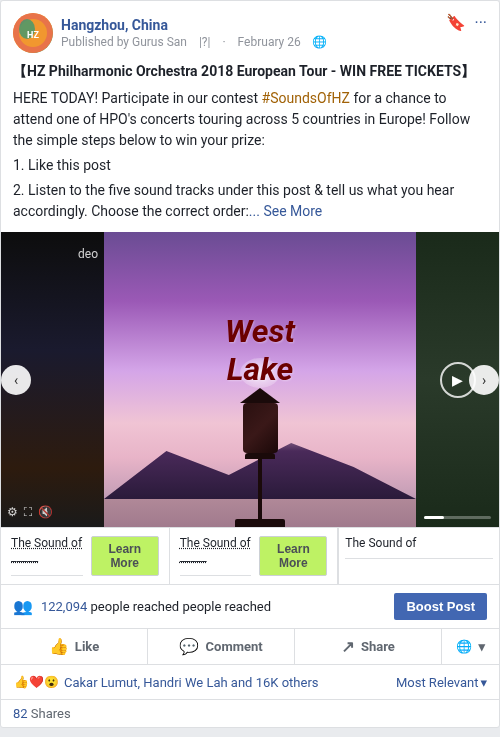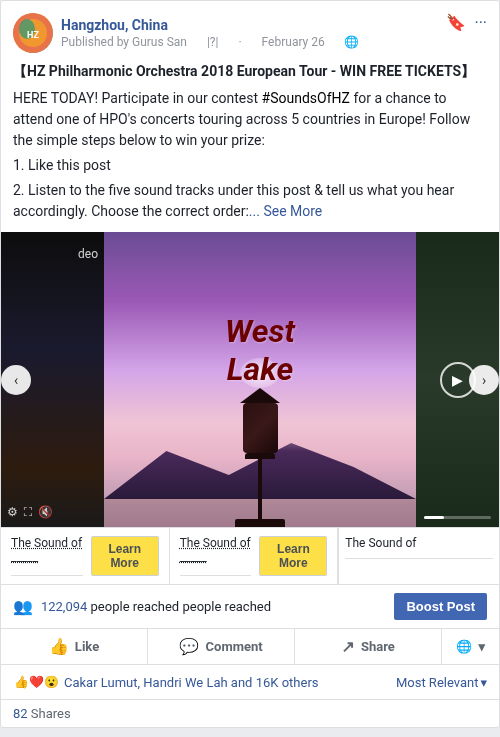--- a/index.html
+++ b/index.html
@@ -48,21 +48,21 @@
     .page-name {
       font-weight: bold;
       font-size: 14px;
       color: #365899;
     }
     .page-meta {
       font-size: 12px;
       color: #90949c;
       display: flex;
       align-items: center;
-      gap: 20px;
+      gap: 12px;
       margin-top: 2px;
     }
     .header-right {
       display: flex;
       align-items: center;
       gap: 8px;
     }
     .bookmark-icon, .more-icon {
       color: #365899;
       cursor: pointer;
@@ -71,21 +71,21 @@
     .post-text {
       padding: 0 12px 10px 12px;
       line-height: 1.5;
       font-size: 14px;
     }
     .post-title {
       font-weight: bold;
       font-size: 14px;
       margin-bottom: 6px;
     }
-    .hashtag { color: #000000; }
+    .hashtag { color: #a16207; }
     .see-more { color: #365899; cursor: pointer; }
     .step { margin-top: 4px; }
     .media-strip {
       display: flex;
       width: 100%;
       height: 295px;
       overflow: hidden;
       position: relative;
     }
     .media-item {
@@ -306,21 +306,21 @@
       font-size: 12px;
       color: #1d2129;
       border-bottom: 1px solid #dddfe2;
       padding-bottom: 8px;
     }
     .card-subtitle span {
       text-decoration: underline;
       text-decoration-style: dotted;
     }
     .learn-more-btn {
-      background: #fde047;
+      background: #bef264;
       border: 1px solid #ccd0d5;
       border-radius: 2px;
       padding: 5px 10px;
       font-size: 12px;
       font-weight: bold;
       color: #4b4f56;
       cursor: pointer;
       text-align: center;
     }
     .card-item-right {

